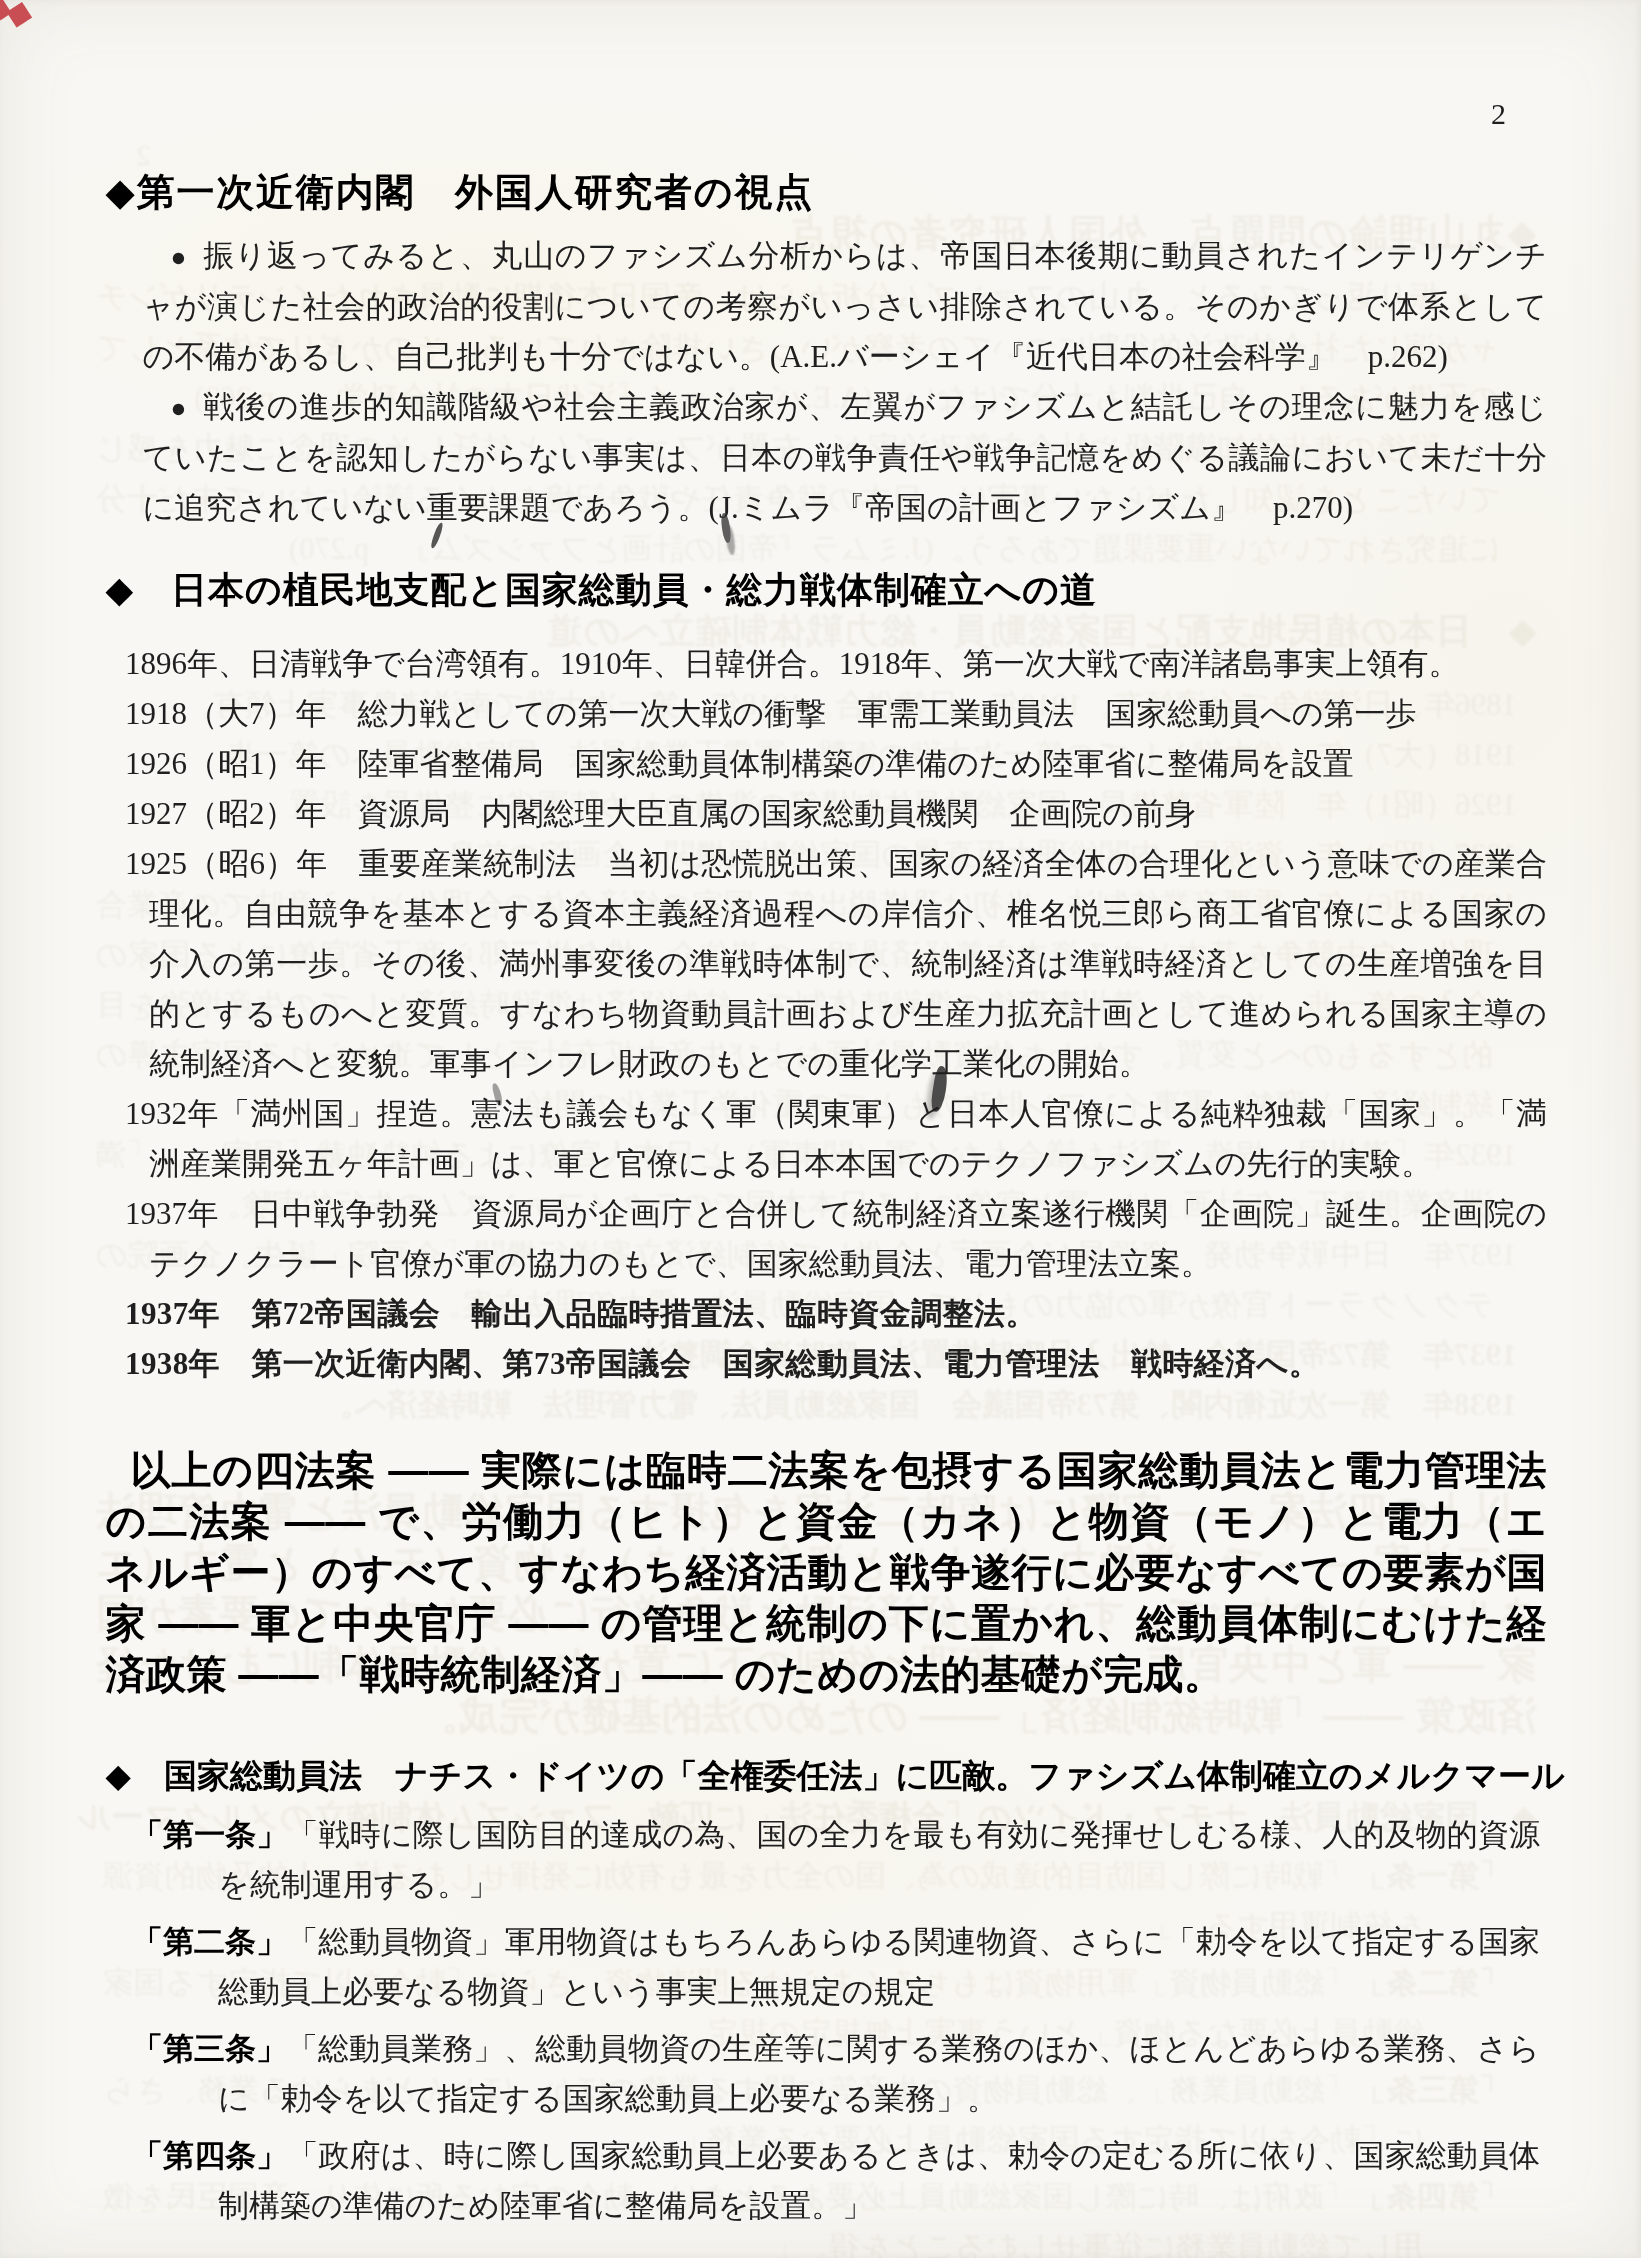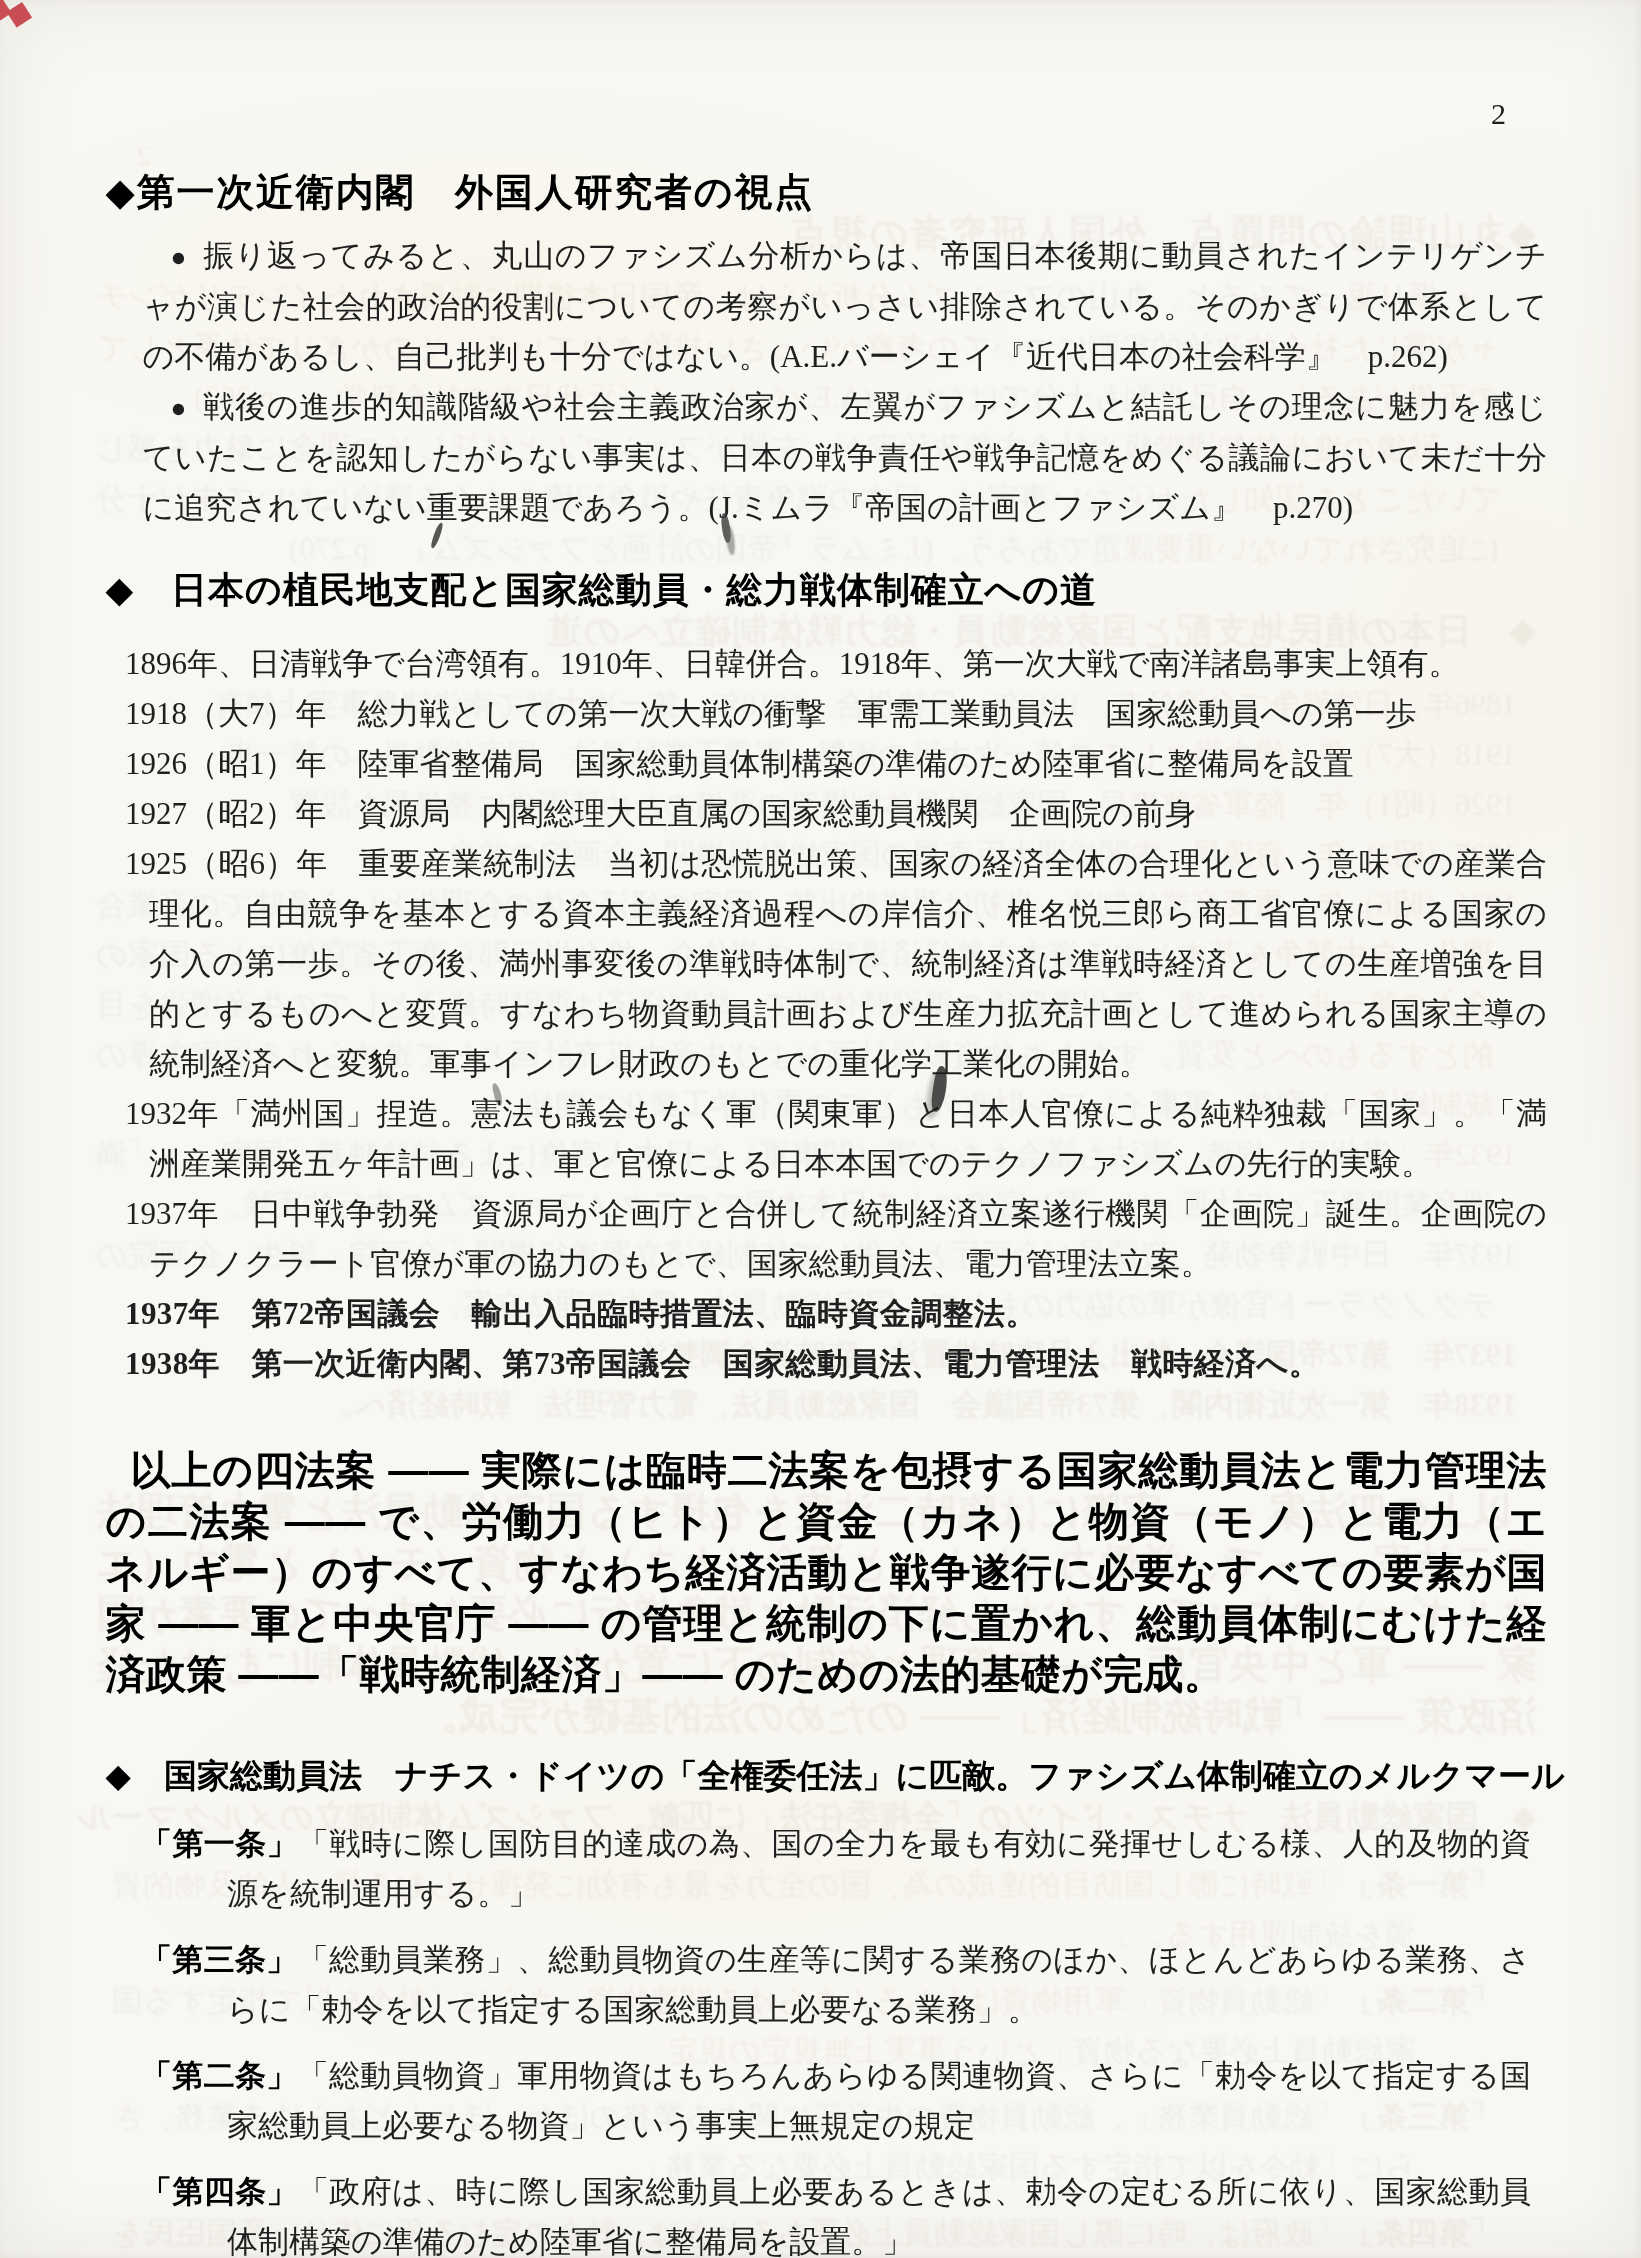--- a/index.html
+++ b/index.html
@@ -69,21 +69,21 @@
     font-weight:700; letter-spacing:0.4px;
   }
 
   .summary-para {
     margin:56px 0 0 -19.4px; text-indent:25px;
     font-family:"Liberation Sans","DejaVu Sans",sans-serif;
     font-weight:700; font-size:40px; line-height:51px; color:#000;
     letter-spacing:0.4px;
   }
 
-  .article { margin:16px; padding-left:86px; text-indent:-86px; }
+  .article { margin:7px; padding-left:86px; text-indent:-86px; }
   .article-label {
     font-family:"Liberation Sans","DejaVu Sans",sans-serif;
     font-weight:900; color:#000;
   }
 
   
   .red-marks {
     position:absolute; left:-14px; top:-3.5px; z-index:2;
     color:#c2333a; font-size:34px; line-height:30px; width:71px;
     transform:rotate(12deg); opacity:.85; letter-spacing:-5.3px;
@@ -171,22 +171,22 @@
       <p class="chrono-line hang">1937年　日中戦争勃発　資源局が企画庁と合併して統制経済立案遂行機関「企画院」誕生。企画院のテクノクラート官僚が軍の協力のもとで、国家総動員法、電力管理法立案。</p>
       <p class="chrono-line bold-line">1937年　第72帝国議会　輸出入品臨時措置法、臨時資金調整法。</p>
       <p class="chrono-line bold-line">1938年　第一次近衛内閣、第73帝国議会　国家総動員法、電力管理法　戦時経済へ。</p>
 
       <p class="summary-para">以上の四法案 ―― 実際には臨時二法案を包摂する国家総動員法と電力管理法の二法案 ―― で、労働力（ヒト）と資金（カネ）と物資（モノ）と電力（エネルギー）のすべて、すなわち経済活動と戦争遂行に必要なすべての要素が国家 ―― 軍と中央官庁 ―― の管理と統制の下に置かれ、総動員体制にむけた経済政策 ――「戦時統制経済」―― のための法的基礎が完成。</p>
 
       <h3 class="h-ndl gothic"><span>◆　国家総動員法</span><span class="mid">　ナチス・ドイツの「全権委任法」に匹敵。</span><span>ファシズム体制確立のメルクマール</span></h3>
 
       <p class="article"><span class="article-label">「第一条」</span><span>「戦時に際し国防目的達成の為、国の全力を最も有効に発揮せしむる様、人的及物的資源を統制運用する。」</span></p>
 
+      <p class="article"><span class="article-label">「第二条」</span><span>「総動員物資」軍用物資はもちろんあらゆる関連物資、さらに「勅令を以て指定する国家総動員上必要なる物資」という事実上無規定の規定</span></p>
+
       <p class="article"><span class="article-label">「第三条」</span><span>「総動員業務」、総動員物資の生産等に関する業務のほか、ほとんどあらゆる業務、さらに「勅令を以て指定する国家総動員上必要なる業務」。</span></p>
-
-      <p class="article"><span class="article-label">「第二条」</span><span>「総動員物資」軍用物資はもちろんあらゆる関連物資、さらに「勅令を以て指定する国家総動員上必要なる物資」という事実上無規定の規定</span></p>
 
       <p class="article"><span class="article-label">「第四条」</span><span>「政府は、時に際し国家総動員上必要あるときは、勅令の定むる所に依り、国家総動員体制構築の準備のため陸軍省に整備局を設置。」</span></p>
 
     </div>
   </div>
 </div>
 
 
 </body></html>

